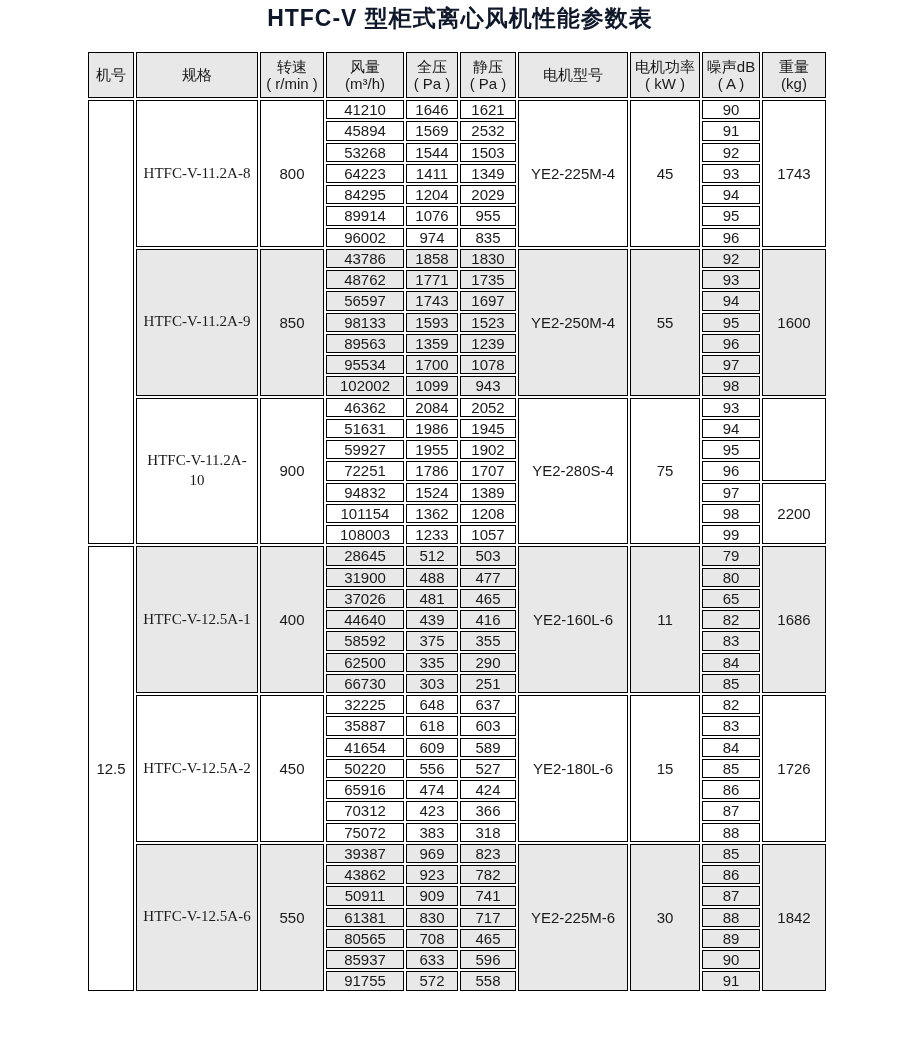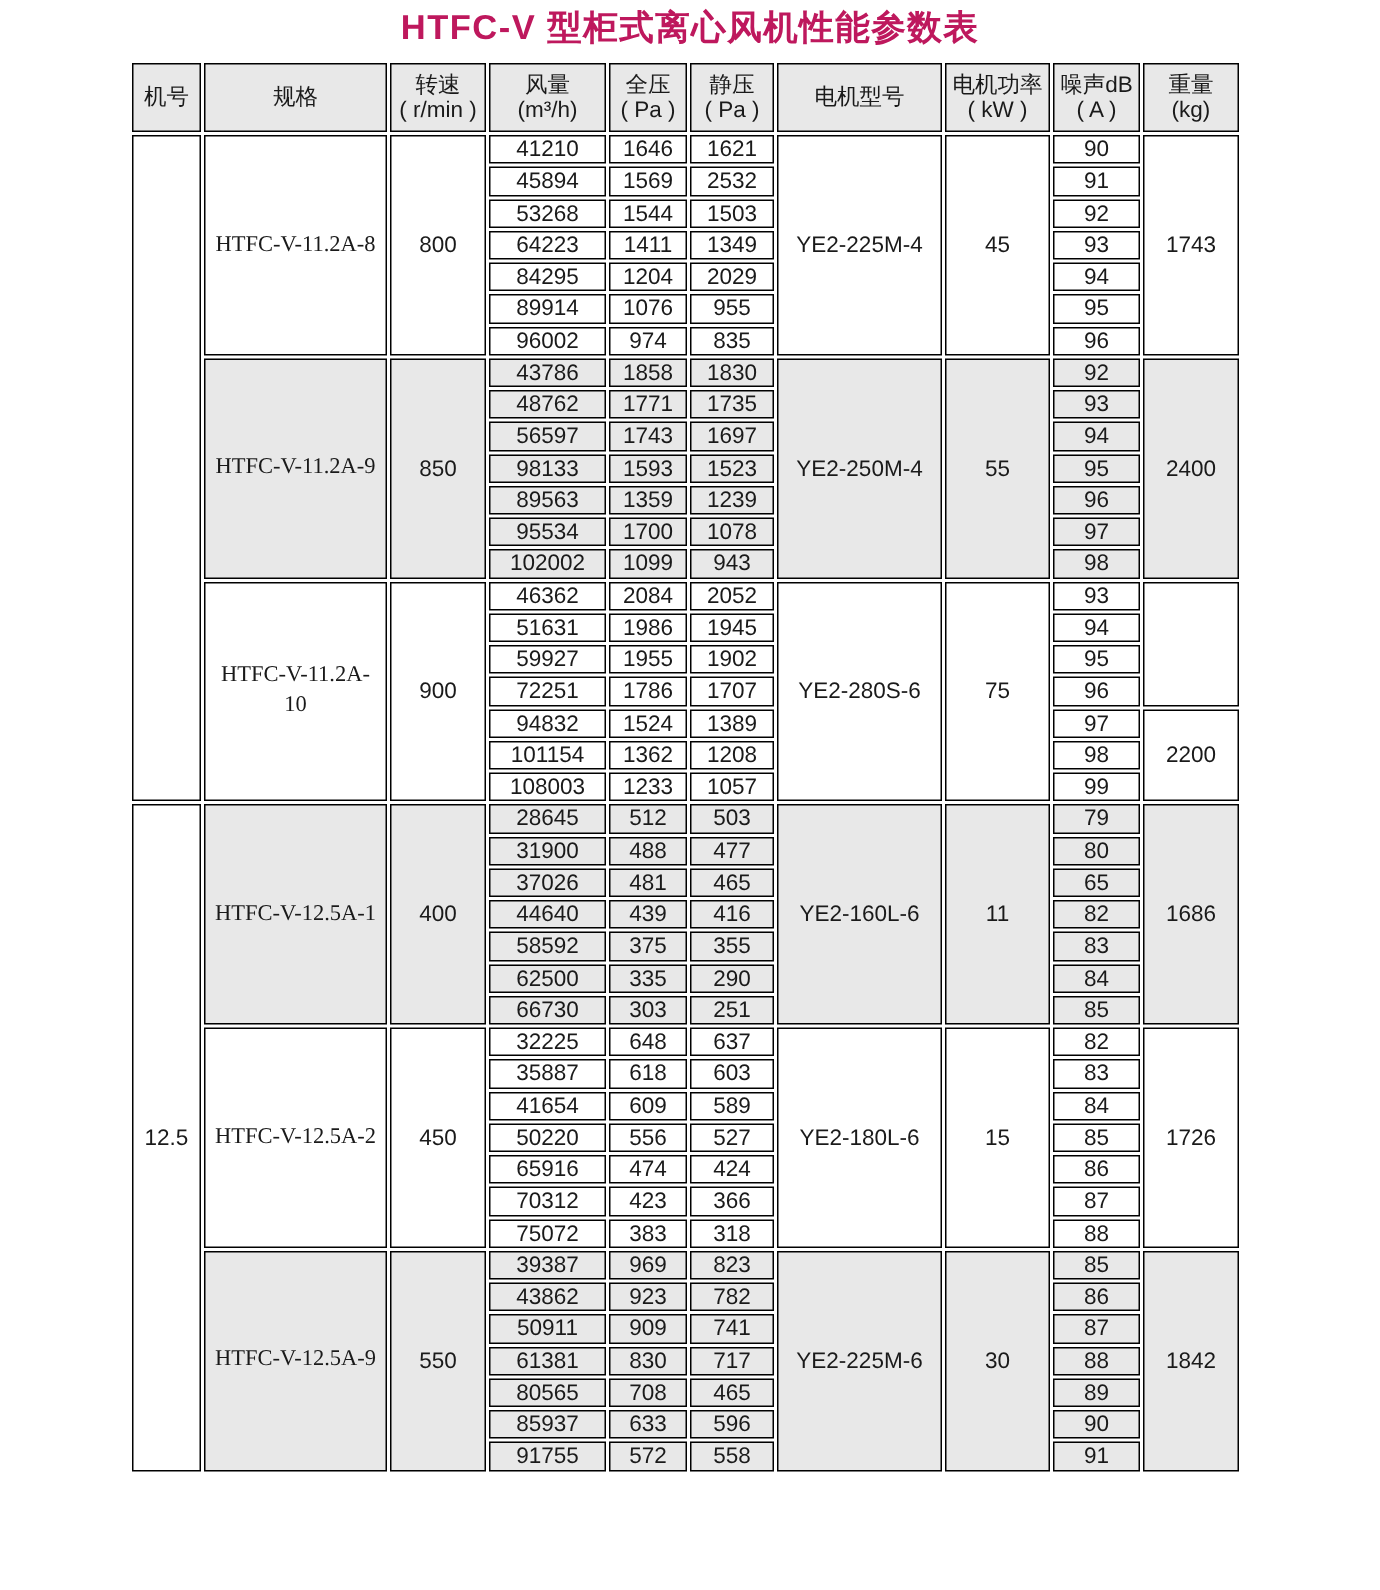--- a/index.html
+++ b/index.html
@@ -9,26 +9,26 @@
     font-family: "Liberation Sans", "DejaVu Sans", sans-serif;
     color: #1a1a1a;
   }
   .page {
     width: 920px;
     height: 1060px;
     background: #fff;
     overflow: hidden;
   }
   .page-title {
-    margin: 3px 0 6px 0;
+    margin: 3px 0 16px 0;
     text-align: center;
     font-size: 23px;
     font-weight: 700;
     letter-spacing: 1px;
-    color: #be185d;
+    color: #0f172a;
   }
   table.fan-table {
     border-collapse: separate;
     border-spacing: 2px;
     table-layout: fixed;
     margin-left: 86px;
   }
   .fan-table th, .fan-table td {
     border: 1px solid #000;
     text-align: center;
@@ -164,21 +164,21 @@
         </tr>
         <tr>
           <td rowspan="7" class="shade"><span class="spec-text">HTFC-V-11.2A-9</span></td>
           <td rowspan="7" class="shade">850</td>
           <td class="shade">43786</td>
           <td class="shade">1858</td>
           <td class="shade">1830</td>
           <td rowspan="7" class="shade">YE2-250M-4</td>
           <td rowspan="7" class="shade">55</td>
           <td class="shade">92</td>
-          <td rowspan="7" class="shade">2400</td>
+          <td rowspan="7" class="shade">1600</td>
         </tr>
         <tr>
           <td class="shade">48762</td>
           <td class="shade">1771</td>
           <td class="shade">1735</td>
           <td class="shade">93</td>
         </tr>
         <tr>
           <td class="shade">56597</td>
           <td class="shade">1743</td>
@@ -208,21 +208,21 @@
           <td class="shade">1099</td>
           <td class="shade">943</td>
           <td class="shade">98</td>
         </tr>
         <tr>
           <td rowspan="7"><span class="spec-text">HTFC-V-11.2A-10</span></td>
           <td rowspan="7">900</td>
           <td>46362</td>
           <td>2084</td>
           <td>2052</td>
-          <td rowspan="7">YE2-280S-6</td>
+          <td rowspan="7">YE2-280S-4</td>
           <td rowspan="7">75</td>
           <td>93</td>
           <td rowspan="4"></td>
         </tr>
         <tr>
           <td>51631</td>
           <td>1986</td>
           <td>1945</td>
           <td>94</td>
         </tr>
@@ -346,21 +346,21 @@
           <td>366</td>
           <td>87</td>
         </tr>
         <tr>
           <td>75072</td>
           <td>383</td>
           <td>318</td>
           <td>88</td>
         </tr>
         <tr>
-          <td rowspan="7" class="shade"><span class="spec-text">HTFC-V-12.5A-9</span></td>
+          <td rowspan="7" class="shade"><span class="spec-text">HTFC-V-12.5A-6</span></td>
           <td rowspan="7" class="shade">550</td>
           <td class="shade">39387</td>
           <td class="shade">969</td>
           <td class="shade">823</td>
           <td rowspan="7" class="shade">YE2-225M-6</td>
           <td rowspan="7" class="shade">30</td>
           <td class="shade">85</td>
           <td rowspan="7" class="shade">1842</td>
         </tr>
         <tr>

